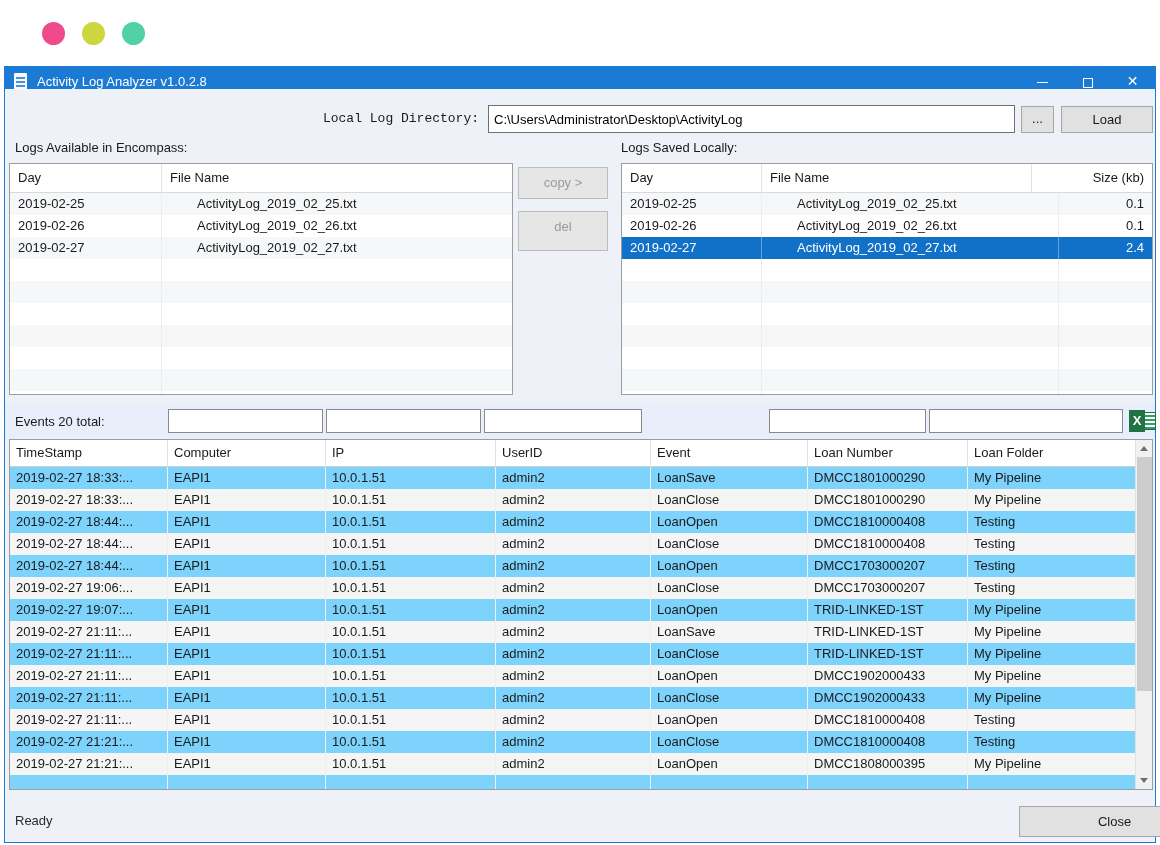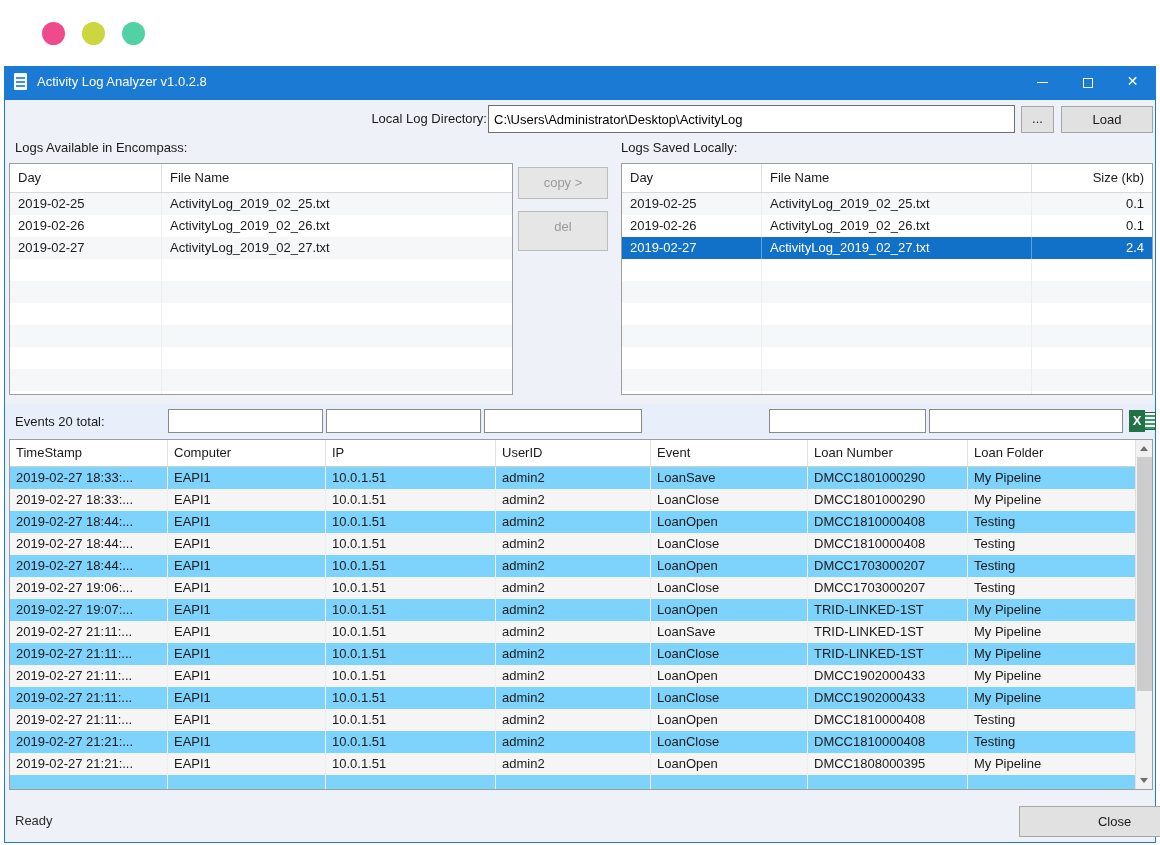--- a/index.html
+++ b/index.html
@@ -6,50 +6,50 @@
   body{
     width:1160px;height:845px;background:#ffffff;overflow:hidden;position:relative;
     font-family:"Liberation Sans","DejaVu Sans",sans-serif;font-size:13px;color:#1a1a1a;
     -webkit-font-smoothing:antialiased;
   }
   .dot{position:absolute;width:23px;height:23px;border-radius:50%;top:22px;}
 
   
   .window{position:absolute;left:4px;top:66px;width:1152px;height:777px;
           border:1px solid #1b7ad3;background:#eef1f7;box-sizing:border-box;}
-  .titlebar{position:absolute;left:0;top:0;width:100%;height:33px;background:#1b7ad3;color:#fff;}
+  .titlebar{position:absolute;left:0;top:0;width:100%;height:22px;background:#1b7ad3;color:#fff;}
   .title-icon{position:absolute;left:9px;top:6px;width:13px;height:17px;background:#f5f8fc;border-radius:1px;}
   .title-icon i{position:absolute;left:2px;right:2px;height:2px;background:#4a90d9;}
   .title-text{position:absolute;left:32px;top:0;line-height:29px;font-size:13px;}
   .win-btn{position:absolute;top:0;width:45px;height:29px;text-align:center;line-height:29px;color:#fff;}
   .wb-min{right:90px;} .wb-max{right:45px;} .wb-close{right:0;font-size:14px;}
   .wb-min i{display:inline-block;width:11px;height:1px;background:#fff;vertical-align:middle;}
   .wb-max i{display:inline-block;width:10px;height:10px;border:1px solid #fff;vertical-align:middle;box-sizing:border-box;}
 
   
-  .dir-label{position:absolute;left:308px;top:38px;width:174px;text-align:right;line-height:28px;}
+  .dir-label{position:absolute;left:300px;top:38px;width:174px;text-align:right;line-height:28px;font-family:Liberation Mono, monospace;}
   .dir-input{position:absolute;left:483px;top:38px;width:527px;height:28px;border:1px solid #707070;
              background:#fff;font:13px "Liberation Sans",sans-serif;padding:0 5px;box-sizing:border-box;}
   .btn{background:#e1e1e1;border:1px solid #a6a6a6;color:#1a1a1a;font:13px "Liberation Sans",sans-serif;
        text-align:center;box-sizing:border-box;cursor:default;}
   .btn-dots{position:absolute;left:1016px;top:39px;width:33px;height:27px;line-height:23px;}
   .btn-load{position:absolute;left:1056px;top:39px;width:92px;height:27px;line-height:25px;}
 
   
   .panel-label{position:absolute;height:16px;line-height:16px;}
   .lbl-enc{left:10px;top:73px;} .lbl-loc{left:616px;top:73px;text-align:right;}
   .listview{position:absolute;background:#fff;border:1px solid #9d9d9d;box-sizing:border-box;overflow:hidden;}
   .lv-enc{left:4px;top:96px;width:504px;height:232px;}
   .lv-loc{left:616px;top:96px;width:532px;height:232px;}
   .lv-head{display:grid;height:28px;line-height:28px;background:#fff;border-bottom:1px solid #d9d9d9;}
   .lv-enc .lv-head,.lv-enc .lv-row{grid-template-columns:152px 1fr;}
   .lv-loc .lv-head,.lv-loc .lv-row{grid-template-columns:140px 270px 1fr;}
   .lv-hcell{padding:0 8px;border-right:1px solid #e3e3e3;overflow:hidden;white-space:nowrap;}
   .lv-hcell:last-child{border-right:none;}
-  .lv-row{display:grid;height:22px;line-height:22px;}
+  .lv-row{display:grid;height:22px;line-height:22px;gap:27px;}
   .lv-row.alt{background:#f6f7f9;}
   .lv-cell{padding:0 8px;border-right:1px solid #ededed;overflow:hidden;white-space:nowrap;}
   .lv-cell:last-child{border-right:none;}
   .cell-r{text-align:right;}
   .lv-row.sel{background:#1170c8;color:#fff;}
   .lv-row.sel .lv-cell{border-right-color:#5ea3e6;}
 
   .btn-copy{position:absolute;left:513px;top:100px;width:90px;height:32px;line-height:30px;}
   .btn-del{position:absolute;left:513px;top:144px;width:90px;height:40px;line-height:30px;}
   .btn.disabled{background:#e6e6e6;border-color:#bcbcbc;color:#9a9a9a;}

